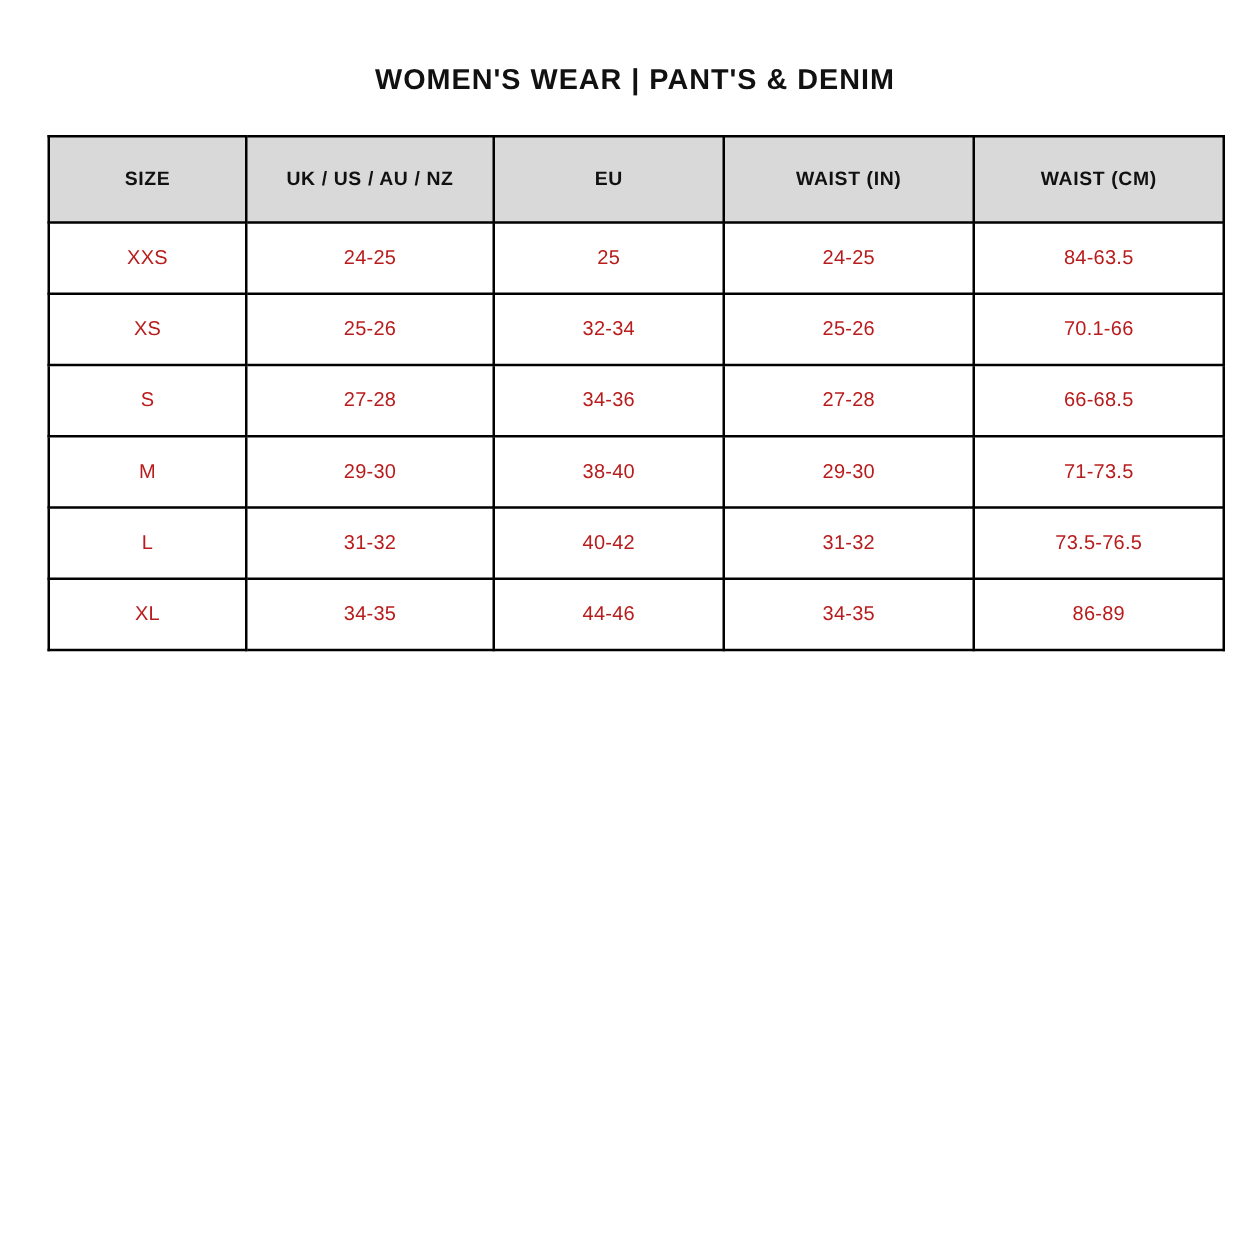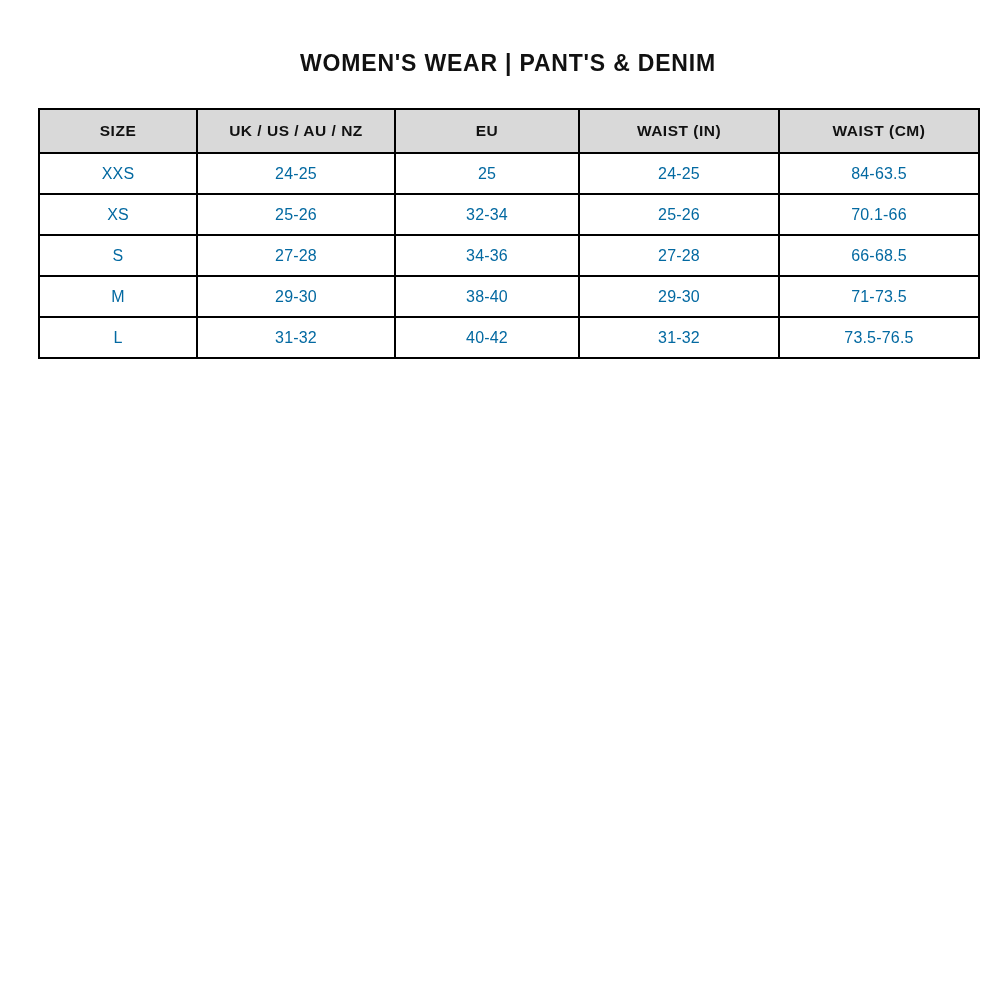--- a/index.html
+++ b/index.html
@@ -33,33 +33,33 @@
     table-layout: fixed;
   }
   table.size-chart th,
   table.size-chart td {
     border: 2px solid #000000;
     text-align: center;
     vertical-align: middle;
   }
   table.size-chart th {
     background: #d9d9d9;
-    height: 44px;
+    height: 69px;
     font-size: 15.5px;
     font-weight: 700;
     letter-spacing: 0.5px;
     color: #111111;
   }
   table.size-chart td {
     background: #ffffff;
-    height: 41px;
+    height: 57px;
     font-size: 16px;
     font-weight: 400;
     letter-spacing: 0.2px;
-    color: #0369a1;
+    color: #b91c1c;
   }
   col.c-size  { width: 158px; }
   col.c-uk    { width: 198px; }
   col.c-eu    { width: 184px; }
   col.c-win   { width: 200px; }
   col.c-wcm   { width: 200px; }
 </style>
 </head>
 <body>
 
@@ -113,16 +113,23 @@
         <td>29-30</td>
         <td>71-73.5</td>
       </tr>
       <tr>
         <td>L</td>
         <td>31-32</td>
         <td>40-42</td>
         <td>31-32</td>
         <td>73.5-76.5</td>
       </tr>
+      <tr>
+        <td>XL</td>
+        <td>34-35</td>
+        <td>44-46</td>
+        <td>34-35</td>
+        <td>86-89</td>
+      </tr>
     </tbody>
   </table>
 
 </div>
 
 </body></html>

